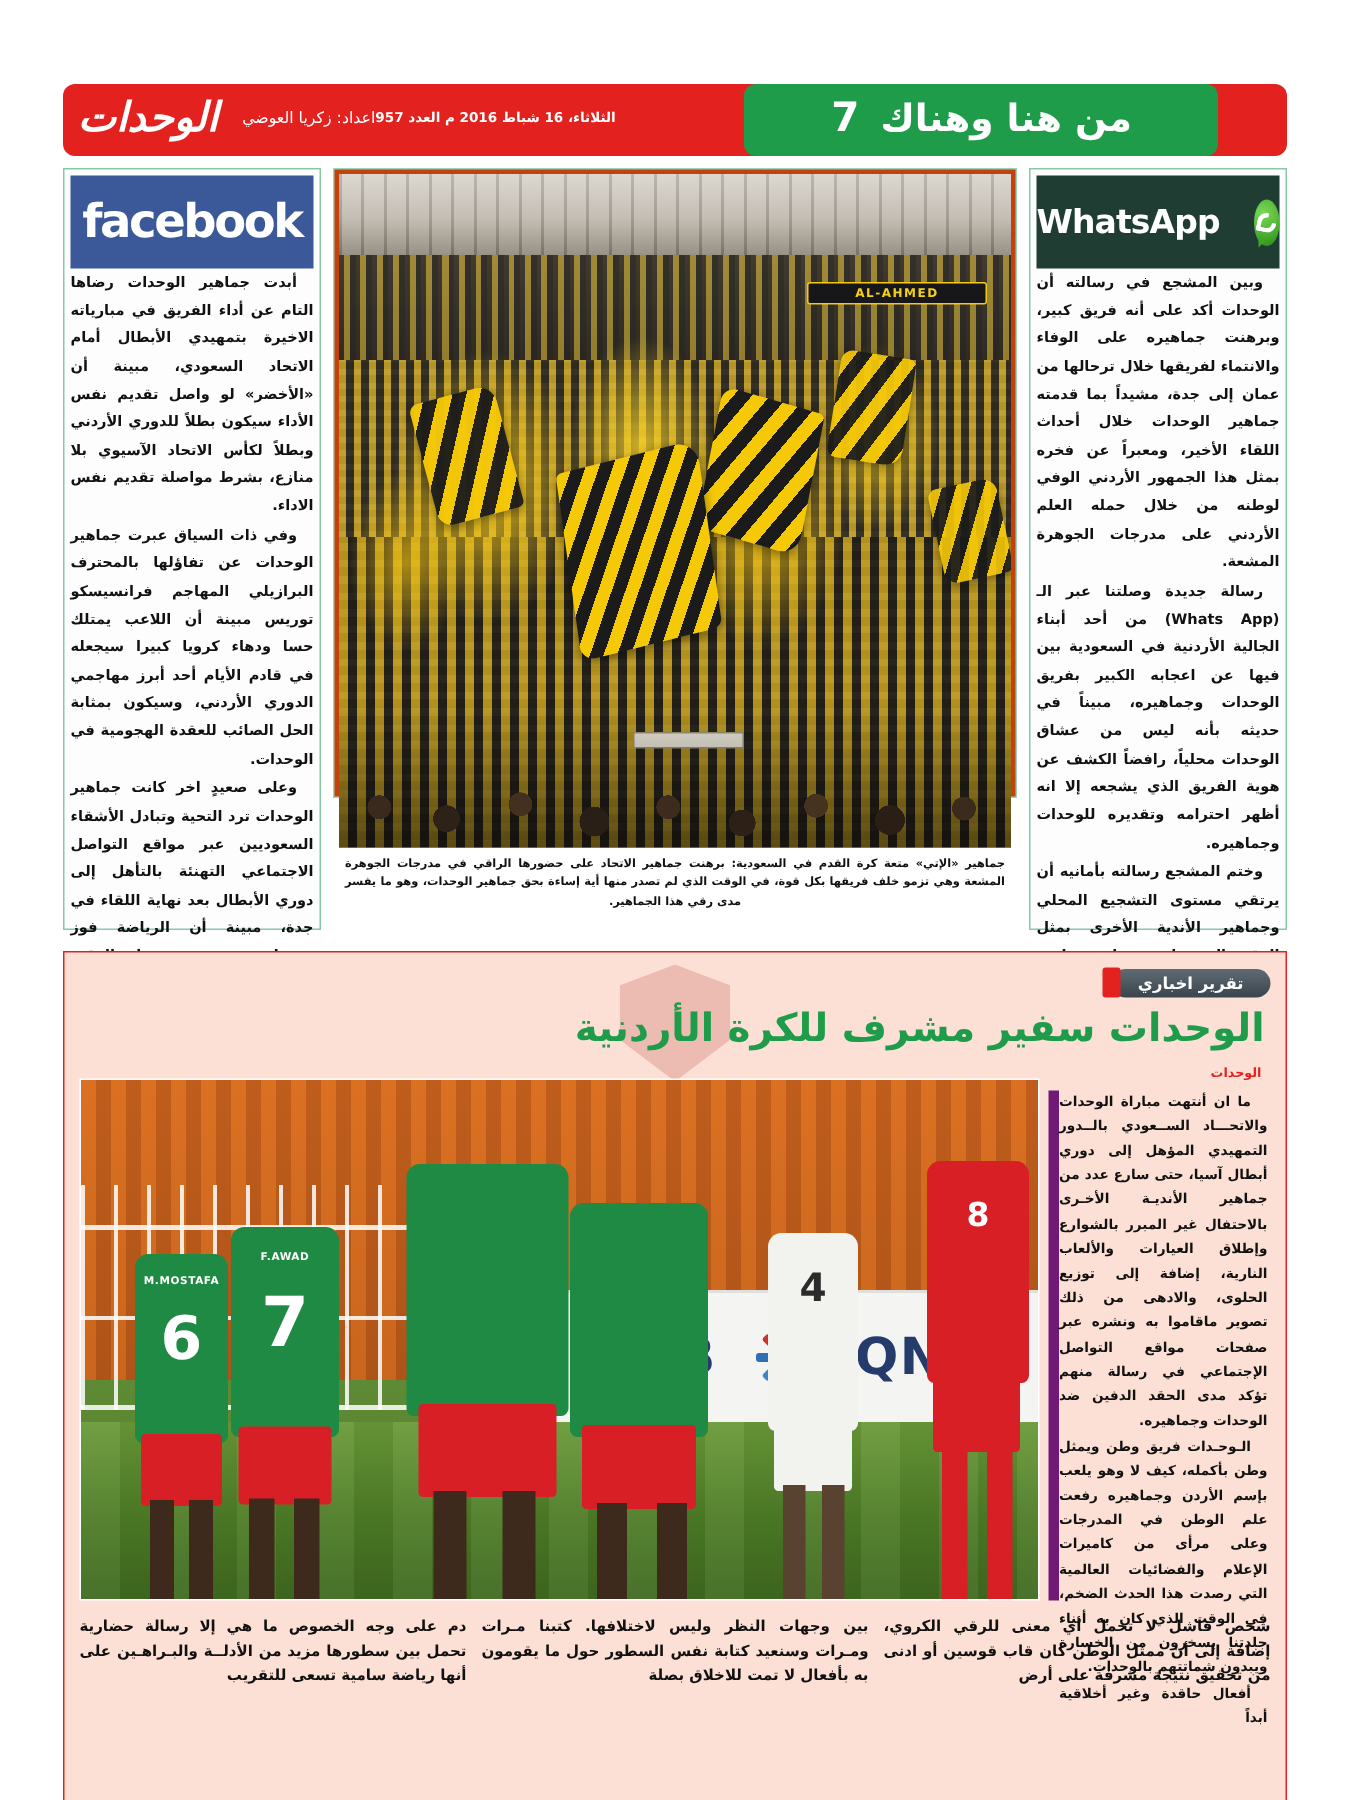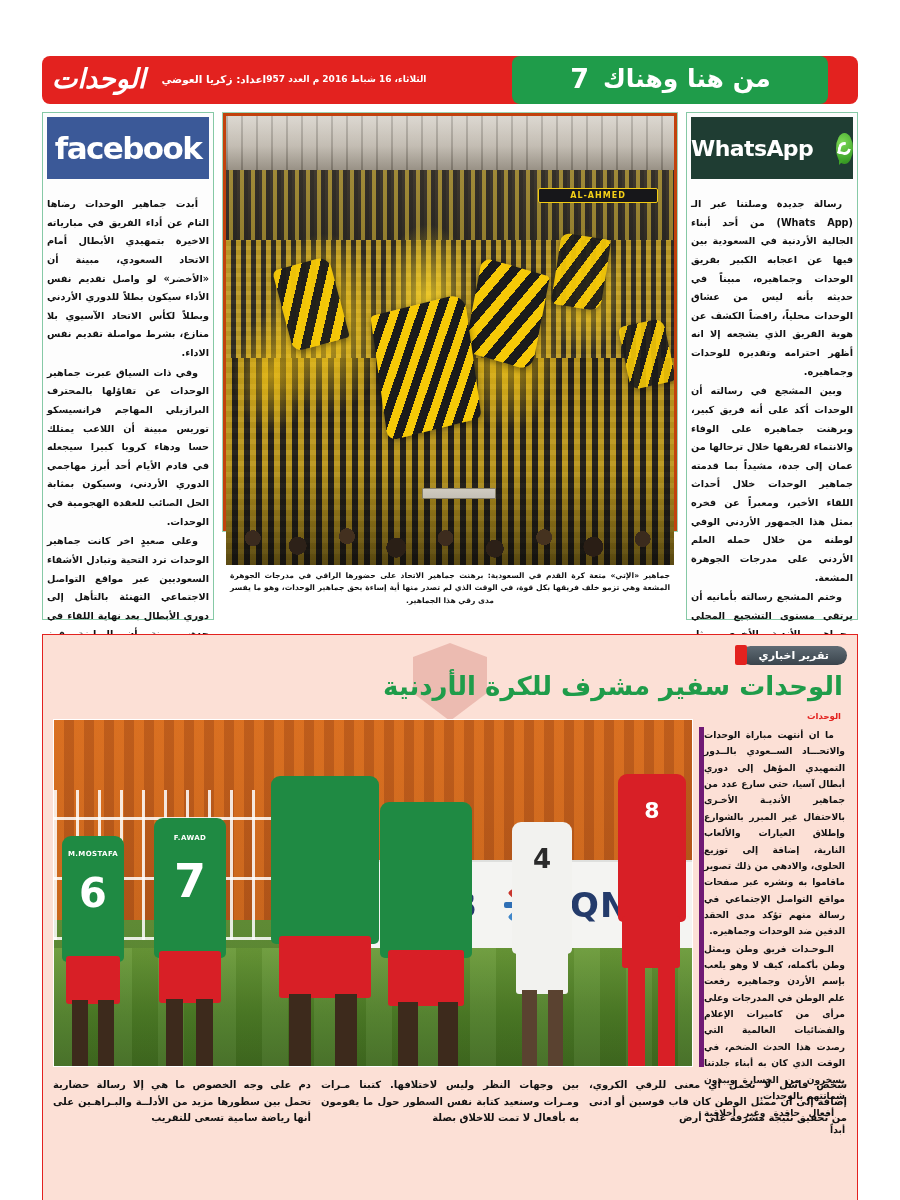--- a/index.html
+++ b/index.html
@@ -16,21 +16,21 @@
     position:absolute; left:42px; top:56px; width:816px; height:48px;
     background:#e3221f; border-radius:8px;
     display:flex; flex-direction:row-reverse; align-items:center;
   }
   .mast-title {
     font-size:27px; font-weight:bold; color:#fff;
     font-style:italic; letter-spacing:-1px;
     padding:0 16px 4px 10px; white-space:nowrap;
   }
   .mast-credit {
-    font-size:10.5px; color:#fff; font-weight:bold;
+    font-size:10.5px; color:#fff; font-weight:normal;
     padding-bottom:3px; white-space:nowrap;
   }
   .mast-date {
     font-size:9px; color:#fff; font-weight:bold;
     margin-right:86px; padding-bottom:2px; white-space:nowrap;
   }
   .mast-green {
     margin-right:auto; height:48px; width:316px;
     background:#1f9c4a; border-radius:8px;
     display:flex; align-items:center; justify-content:center; gap:14px;
@@ -48,21 +48,21 @@
 
   .col-social {
     position:absolute; top:0; width:172px; height:508px;
     background:#fdfdfd; border:1px solid #86c9a6; padding:4px;
   }
   .col-social.left { left:0; }
   .col-social.right { right:0; }
 
   .brand-box {
     height:62px; display:flex; align-items:center; justify-content:center;
-    margin-bottom:16px;
+    margin-bottom:1px;
   }
   .brand-fb { background:#3b5998; }
   .brand-fb .fb-word {
     color:#fff; font-size:31px; font-weight:bold; letter-spacing:-1.6px;
     font-family:"DejaVu Sans","Liberation Sans",sans-serif;
   }
   .brand-wa { background:#1f3d33; gap:23px; }
   .wa-badge {
     width:31px; height:31px; border-radius:50%;
     background:radial-gradient(circle at 35% 30%, #7ed957, #3fa529 70%, #2f8a1f);
@@ -217,21 +217,21 @@
     letter-spacing:-0.5px;
   }
   .kicker {
     position:absolute; right:16px; top:76px;
     color:#e3221f; font-size:8.5px; font-weight:bold;
   }
 
   .report-col-right {
     position:absolute; right:10px; top:92px; width:148px; height:340px;
     padding-right:2px;
-    border-left:5px solid #701a75;
+    border-left:7px solid #701a75;
   }
   .report-col-right .arabic-body { font-size:9.1px; line-height:1.80; }
 
   .photo-action {
     position:absolute; left:10px; top:84px; width:640px; height:348px;
     border:1px solid #fff; overflow:hidden;
     background:linear-gradient(180deg,#d7722a 0%,#c4631f 22%,#7e8f4a 40%,#5f8a35 58%,#4f7d2c 100%);
   }
   .pitch {
     position:absolute; left:0; right:0; bottom:0; height:118px;
@@ -270,21 +270,21 @@
       repeating-linear-gradient(90deg, rgba(255,255,255,.85) 0 3px, transparent 3px 22px),
       repeating-linear-gradient(0deg, rgba(255,255,255,.85) 0 3px, transparent 3px 60px);
   }
   
   .player { position:absolute; bottom:0; }
   .torso { position:absolute; border-radius:9px 9px 5px 5px; }
   .shorts { position:absolute; background:#d81f26; border-radius:3px; }
   .legs { position:absolute; background:#3d2a1c; }
   .pg { background:#1f8a43; }
 
-  .p1 { left:0; width:78px; height:230px;margin-top:40px; }
+  .p1 { left:28px; width:78px; height:230px;margin-top:40px; }
   .p1 .torso { left:8px; top:0; width:62px; height:126px; }
   .p1 .shorts { left:12px; top:120px; width:54px; height:48px; }
   .p1 .legs   { left:18px; top:164px; width:16px; height:66px; }
   .p1 .legs.b { left:44px; }
 
   .p2 { left:92px; width:88px; height:248px; }
   .p2 .torso { left:8px; top:0; width:72px; height:140px; }
   .p2 .shorts { left:13px; top:133px; width:62px; height:52px; }
   .p2 .legs   { left:20px; top:181px; width:17px; height:67px; }
   .p2 .legs.b { left:50px; }
@@ -351,22 +351,22 @@
   <div class="top-block">
 
     <div class="col-social right">
       <div class="brand-box brand-wa">
         <span class="wa-badge">
             <i class="wa-handset"></i>
           </span>
         <span class="wa-word">WhatsApp</span>
       </div>
       <div class="arabic-body">
+        <p>وبين المشجع في رسالته أن الوحدات أكد على أنه فريق كبير، وبرهنت جماهيره على الوفاء والانتماء لفريقها خلال ترحالها من عمان إلى جدة، مشيداً بما قدمته جماهير الوحدات خلال أحداث اللقاء الأخير، ومعبراً عن فخره بمثل هذا الجمهور الأردني الوفي لوطنه من خلال حمله العلم الأردني على مدرجات الجوهرة المشعة.</p>
         <p>رسالة جديدة وصلتنا عبر الـ (Whats App) من أحد أبناء الجالية الأردنية في السعودية بين فيها عن اعجابه الكبير بفريق الوحدات وجماهيره، مبيناً في حديثه بأنه ليس من عشاق الوحدات محلياً، رافضاً الكشف عن هوية الفريق الذي يشجعه إلا انه أظهر احترامه وتقديره للوحدات وجماهيره.</p>
-        <p>وبين المشجع في رسالته أن الوحدات أكد على أنه فريق كبير، وبرهنت جماهيره على الوفاء والانتماء لفريقها خلال ترحالها من عمان إلى جدة، مشيداً بما قدمته جماهير الوحدات خلال أحداث اللقاء الأخير، ومعبراً عن فخره بمثل هذا الجمهور الأردني الوفي لوطنه من خلال حمله العلم الأردني على مدرجات الجوهرة المشعة.</p>
         <p>وختم المشجع رسالته بأمانيه أن يرتقي مستوى التشجيع المحلي وجماهير الأندية الأخرى بمثل الرقي الذي ظهرت عليه جماهير الوحدات.</p>
       </div>
     </div>
 
     <div class="photo-main">
       <div class="shot">
         <div class="crowd-tier tier-roof"></div>
         <div class="crowd-tier tier-upper"></div>
         <div class="crowd-tier tier-mid"></div>
         <div class="crowd-tier tier-low"></div>

